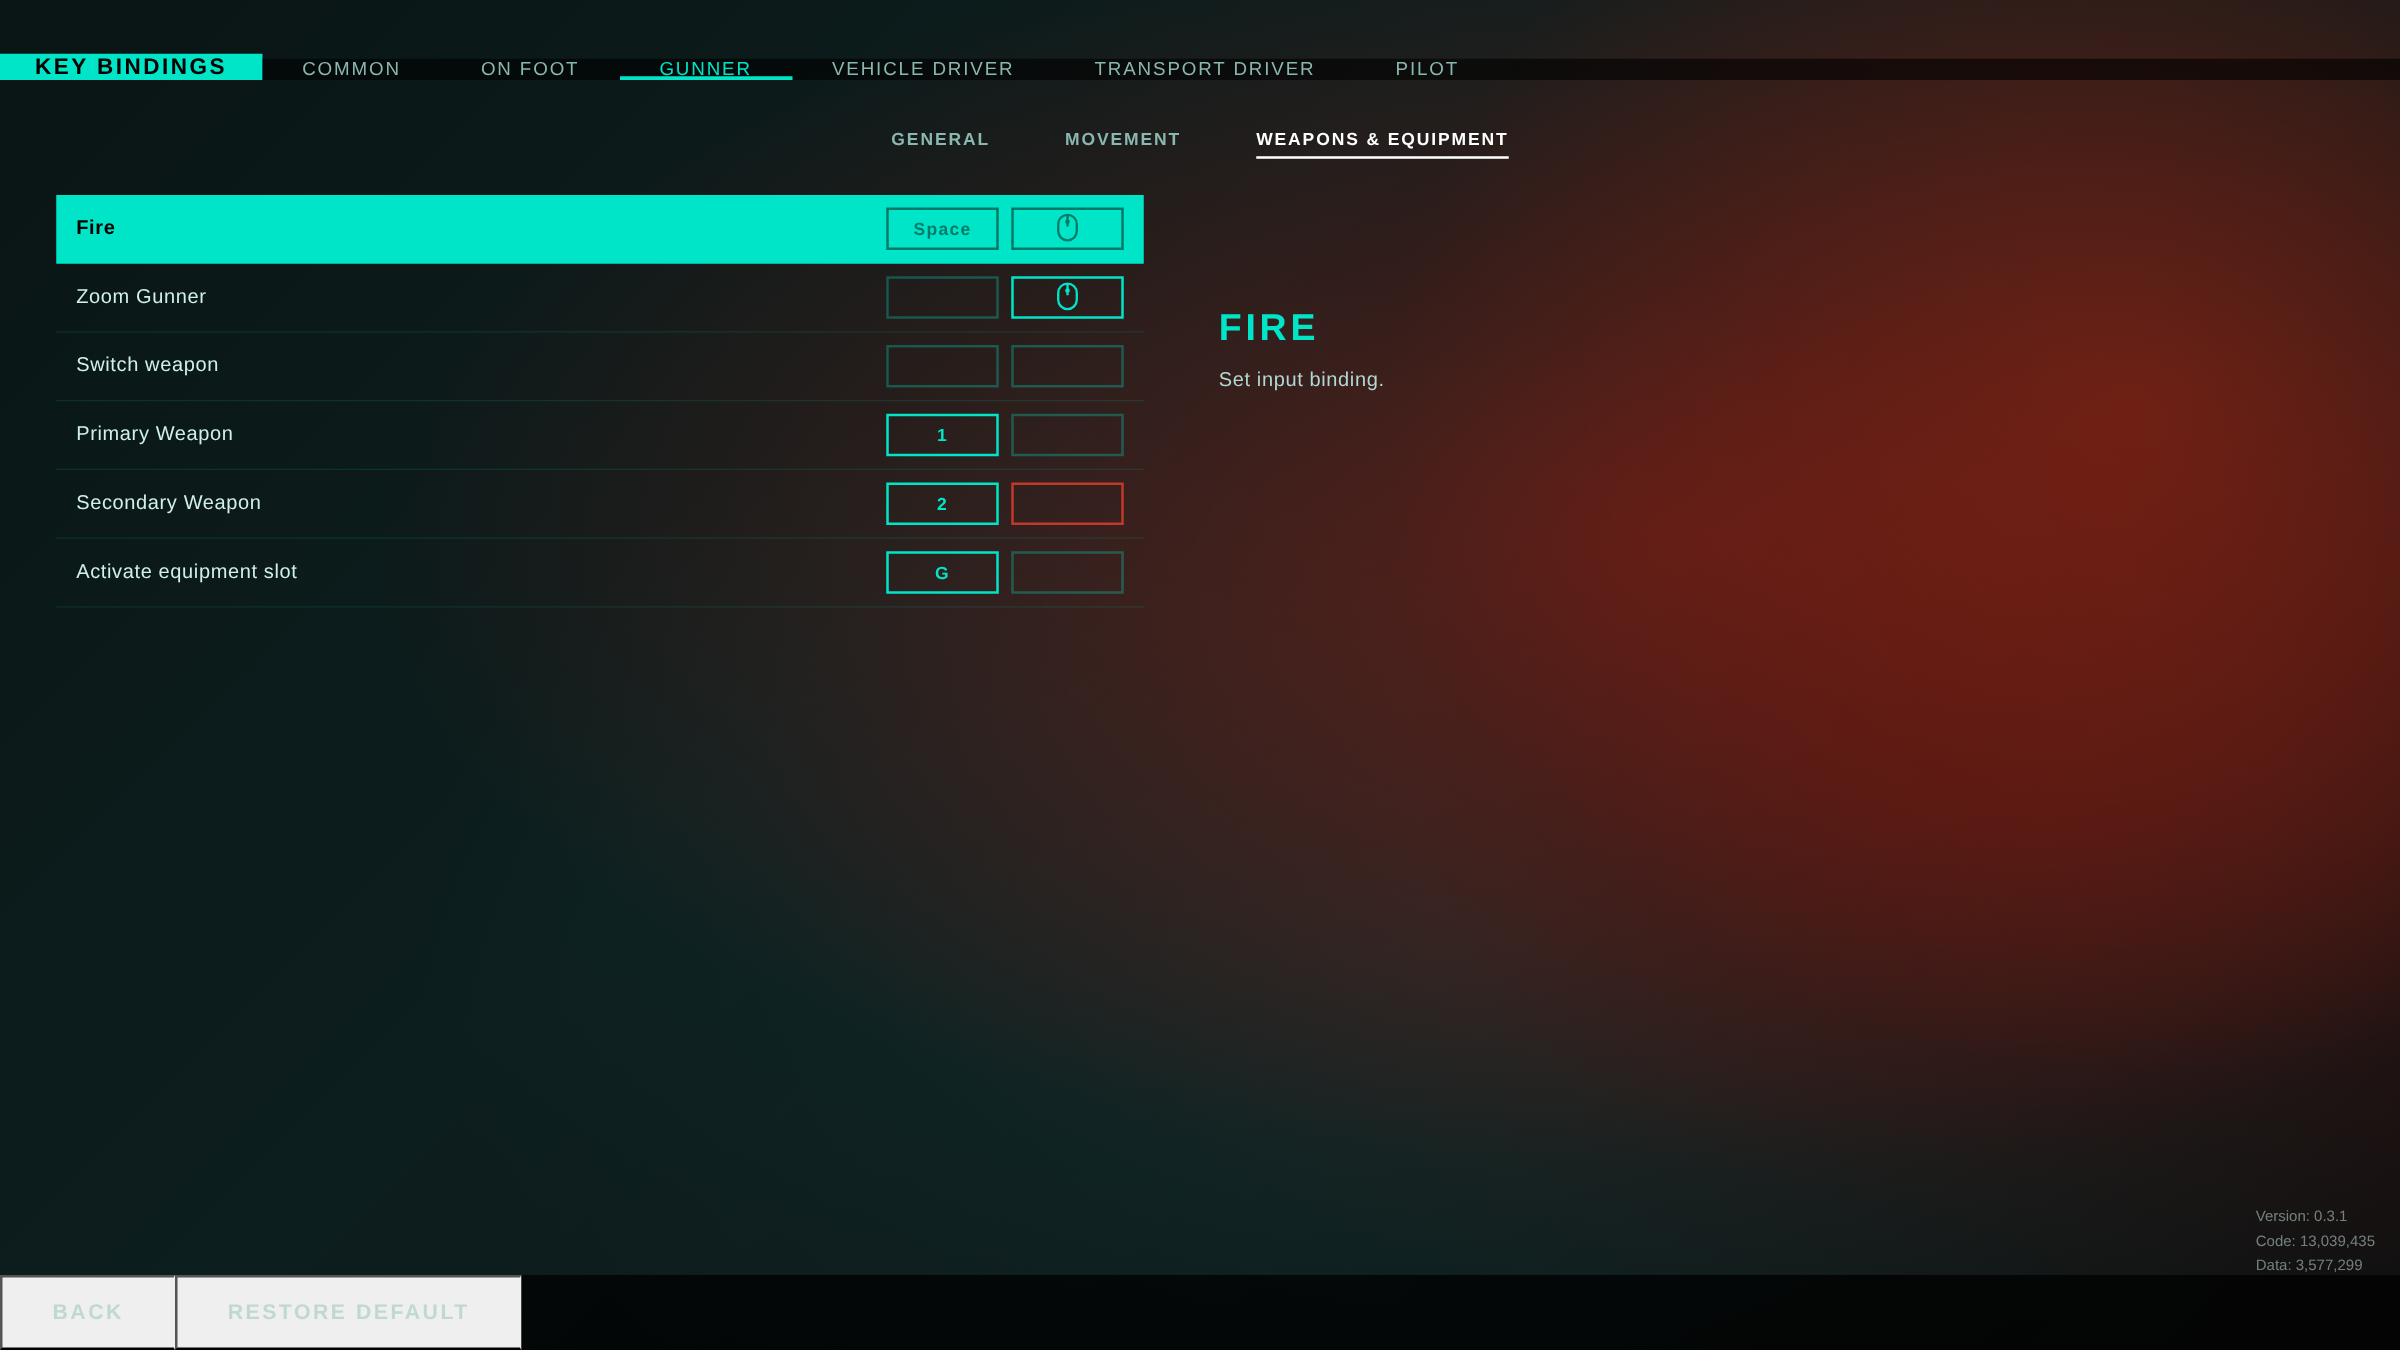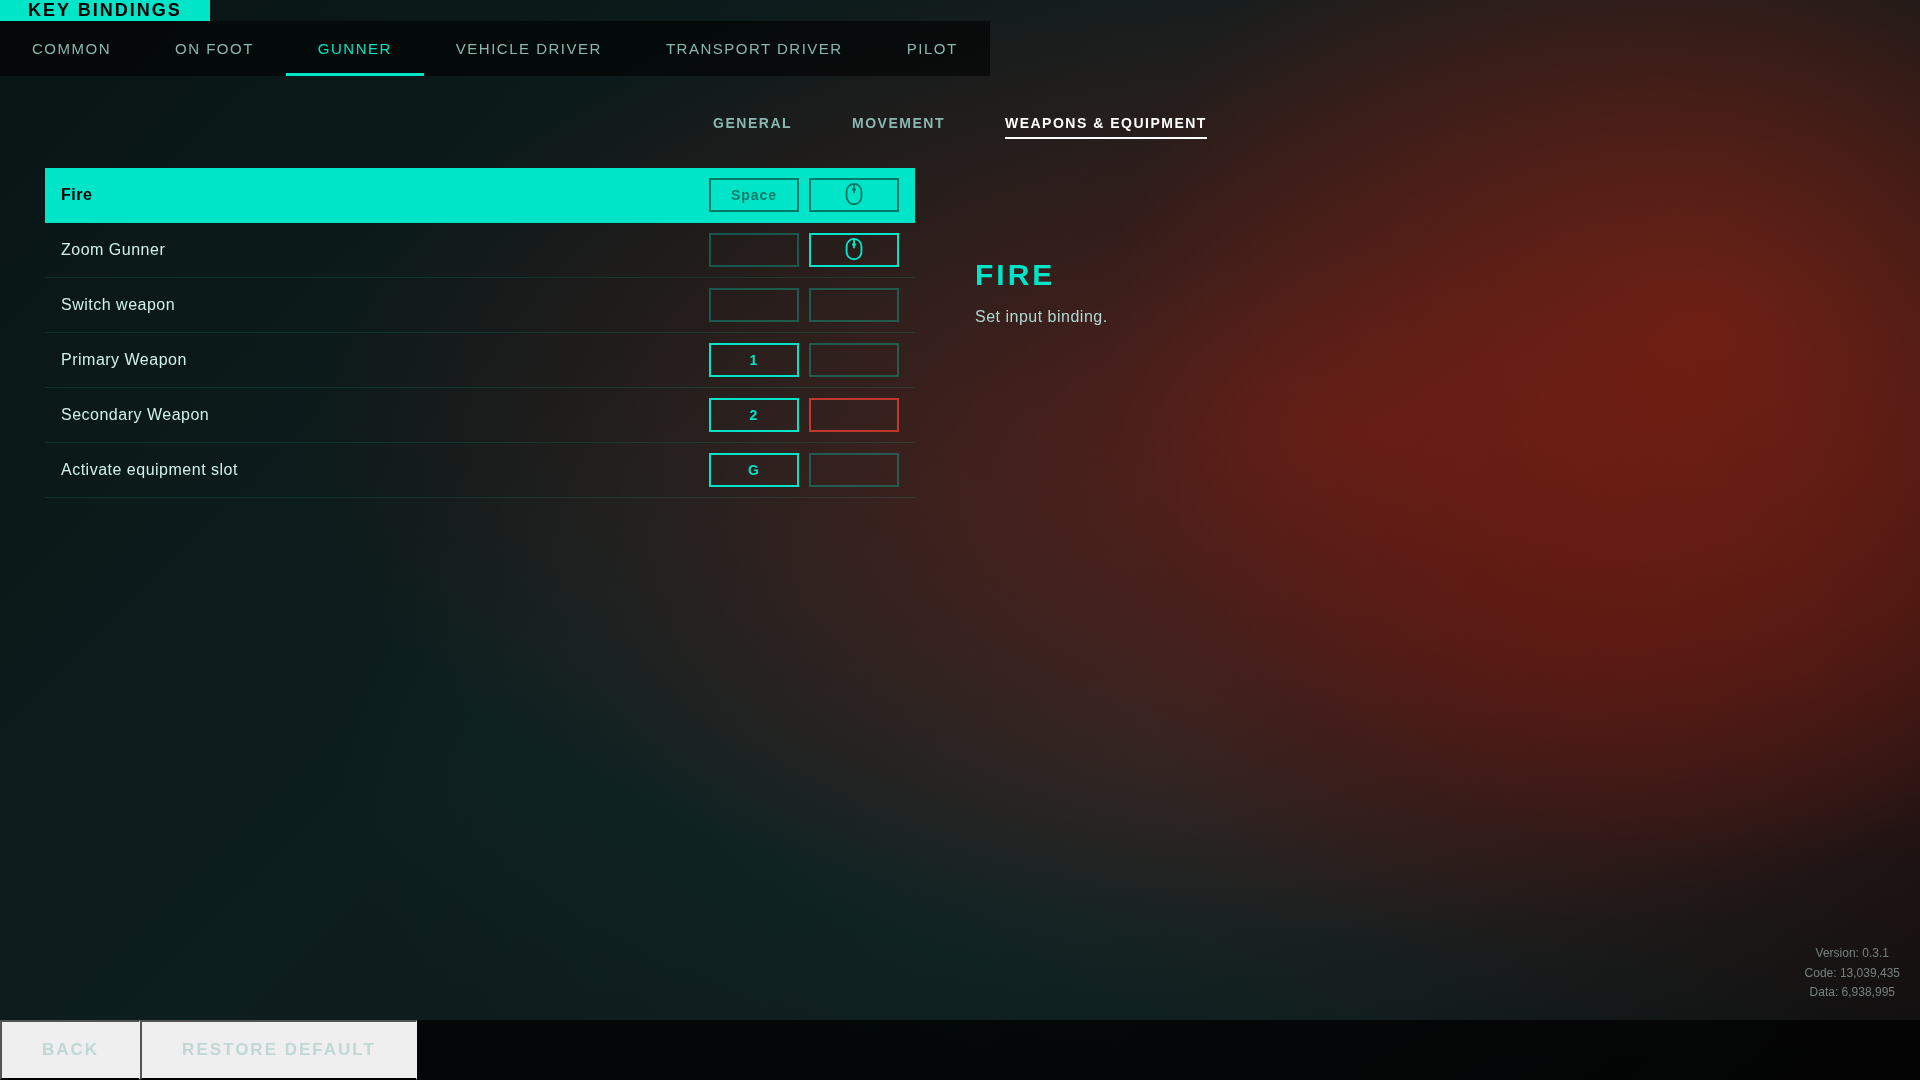--- a/index.html
+++ b/index.html
@@ -37,24 +37,23 @@
       background:
         radial-gradient(ellipse at 80% 30%, rgba(160, 40, 20, 0.5) 0%, transparent 50%),
         radial-gradient(ellipse at 65% 55%, rgba(80, 15, 10, 0.4) 0%, transparent 45%);
     }
 
     
     .top-nav {
       position: relative;
       z-index: 10;
       display: flex;
-      align-items: flex-start;
-      height: 76px;
+      align-items: flex-end;
+      height: 64px;
       background: transparent;
-      flex-direction: column;
     }
 
     .nav-title {
       background: #00e5c8;
       color: #000;
       font-weight: 900;
       font-size: 18px;
       letter-spacing: 2px;
       display: flex;
       align-items: center;
@@ -256,24 +255,24 @@
       color: #c0d8d4;
       text-transform: uppercase;
       display: flex;
       align-items: center;
       cursor: pointer;
     }
 
     
     .version-info {
       position: absolute;
-      bottom: 78px;
+      bottom: 58px;
       right: 20px;
       z-index: 10;
-      text-align: center;
+      text-align: left;
       font-size: 12px;
       color: rgba(180,200,198,0.6);
       line-height: 1.6;
       margin-left: 11px;
     }
 
     
     .mouse-svg {
       width: 20px;
       height: 26px;
@@ -371,19 +370,19 @@
   <div class="detail-panel">
     <div class="detail-title">FIRE</div>
     <div class="detail-desc">Set input binding.</div>
   </div>
 
 </div>
 
 <div class="version-info">
   <div>Version: 0.3.1</div>
   <div>Code: 13,039,435</div>
-  <div>Data: 6,938,995</div>
+  <div>Data: 3,577,299</div>
 </div>
 
 <div class="bottom-bar">
   <button class="bottom-btn">BACK</button>
   <button class="bottom-btn">RESTORE DEFAULT</button>
 </div>
 
 </body></html>

